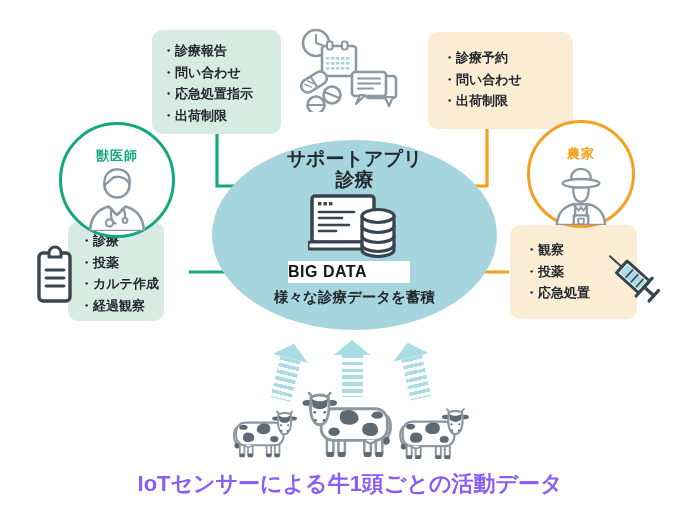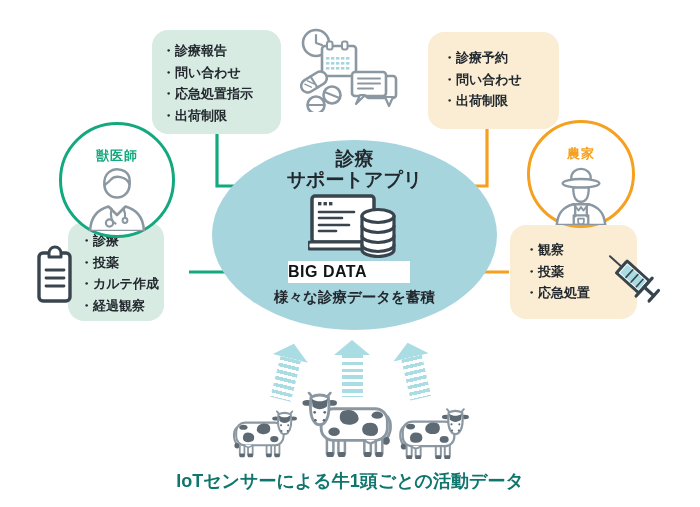--- a/index.html
+++ b/index.html
@@ -7,26 +7,26 @@
     --green-box-bg:#D8EBE3; --cream-box-bg:#FAEDD4;
     --ellipse-bg:#A6D5DE; --stripe-teal:#A9DCE3;
     --icon-gray:#8B98A2; --icon-dark:#39454E;
     --cow-spot:#5E6A73; --text-dark:#22282D;
   }
   html,body{margin:0;padding:0;background:#fff;}
   .canvas{position:relative;width:700px;height:507px;background:#fff;overflow:hidden;
           font-family:"Liberation Sans","DejaVu Sans",sans-serif;}
   .abs{position:absolute;}
   
-  .info-box{position:absolute;border-radius:16px;box-sizing:border-box;}
+  .info-box{position:absolute;border-radius:10px;box-sizing:border-box;}
   .info-box.green{background:var(--green-box-bg);}
   .info-box.cream{background:var(--cream-box-bg);}
   .li{font-size:13px;font-weight:700;color:var(--text-dark);line-height:21.5px;white-space:nowrap;}
   #box-vet-to-app{left:152px;top:30px;width:129px;height:104px;padding:10px 4px 4px 10px;}
-  #box-farmer-to-app{left:428px;top:32px;width:131px;height:97px;padding:15px 8px 4px 15px;}
+  #box-farmer-to-app{left:428px;top:32px;width:145px;height:97px;padding:15px 8px 4px 15px;}
   #box-vet-tasks{left:68px;top:222px;width:96px;height:99px;padding:8px 4px 4px 12px;}
   #box-farmer-tasks{left:510px;top:225px;width:127px;height:94px;padding:14px 8px 4px 15px;}
   
   .actor-circle{position:absolute;background:#fff;border-radius:50%;display:flex;flex-direction:column;align-items:center;box-sizing:border-box;}
   #vet-circle{left:59px;top:122px;width:116px;height:116px;border:3.5px solid var(--green-accent);}
   #farmer-circle{left:527px;top:120px;width:108px;height:108px;border:3.5px solid var(--orange-accent);}
   .actor-label{font-size:13px;font-weight:700;margin-top:22px;letter-spacing:1px;}
   #vet-circle .actor-label{color:var(--green-accent);}
   #farmer-circle .actor-label{color:var(--orange-accent);}
   
@@ -37,21 +37,21 @@
   .subtitle{position:absolute;top:148px;left:0;right:0;text-align:center;font-weight:800;font-size:14.5px;color:var(--text-dark);}
   
   .stripe-arrow{position:absolute;width:40px;}
   .sa-head{width:0;height:0;margin:0 auto;border-left:18px solid transparent;border-right:18px solid transparent;
            border-bottom:15px solid var(--stripe-teal);}
   .sa-shaft{width:21px;height:42px;margin:0 auto;
             background:repeating-linear-gradient(to bottom,var(--stripe-teal) 0 3.5px,#fff 3.5px 6.8px);}
   #up-arrow-left{left:267px;top:343px;transform:rotate(14deg);}
   #up-arrow-mid{left:332px;top:340px;}
   #up-arrow-right{left:394px;top:342px;transform:rotate(-13deg);}
-  .caption{position:absolute;left:0;right:0;top:469px;text-align:center;font-size:18px;font-weight:800;color:#0f766e;}
+  .caption{position:absolute;left:0;right:0;top:469px;text-align:center;font-size:22px;font-weight:800;color:#8b5cf6;}
   svg{display:block;}
   .g-line{stroke:var(--green-accent);stroke-width:3.2;fill:none;}
   .o-line{stroke:var(--orange-accent);stroke-width:3.2;fill:none;}
   .g-fill{fill:var(--green-accent);} .o-fill{fill:var(--orange-accent);}
   .gray{stroke:var(--icon-gray);fill:none;stroke-linecap:round;stroke-linejoin:round;}
   .grayw{stroke:var(--icon-gray);fill:#fff;stroke-linecap:round;stroke-linejoin:round;}
   .dark{stroke:var(--icon-dark);fill:none;stroke-linecap:round;stroke-linejoin:round;}
   .darkw{stroke:var(--icon-dark);fill:#fff;stroke-linecap:round;stroke-linejoin:round;}
 </style>
 </head>
@@ -112,22 +112,22 @@
       <polygon class="o-fill" points="452,177.5 436,186 452,194.5"></polygon>
     </g>
     <g>
       <path class="o-line" d="M509,272 L451,272"></path>
       <polygon class="o-fill" points="452,263.5 436,272 452,280.5"></polygon>
     </g>
   </svg>
 
   <div class="ellipse">
     <div class="app-title">
+      <div>サポートアプリ</div>
       <div>診療</div>
-      <div>サポートアプリ</div>
     </div>
     <svg class="abs" style="left:96px;top:54px" width="88" height="64" viewBox="0 0 88 64">
       <rect class="darkw" x="4" y="2" width="62" height="46" rx="3" stroke-width="3.5"></rect>
       <g fill="var(--icon-dark)">
         <rect x="10" y="8" width="3.4" height="3.4"></rect>
           <rect x="15.5" y="8" width="3.4" height="3.4"></rect>
           <rect x="21" y="8" width="3.4" height="3.4"></rect>
       </g>
       <g class="dark" stroke-width="2.6">
         <path d="M11,18 L46,18"></path>

